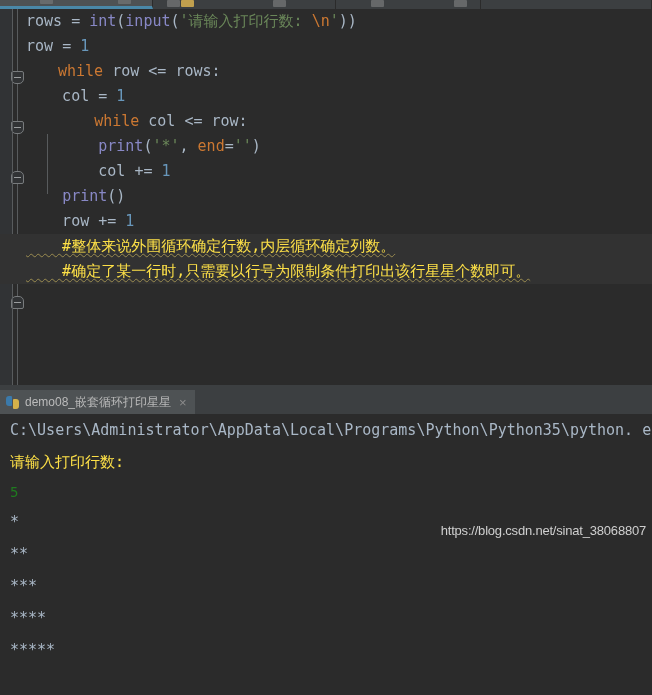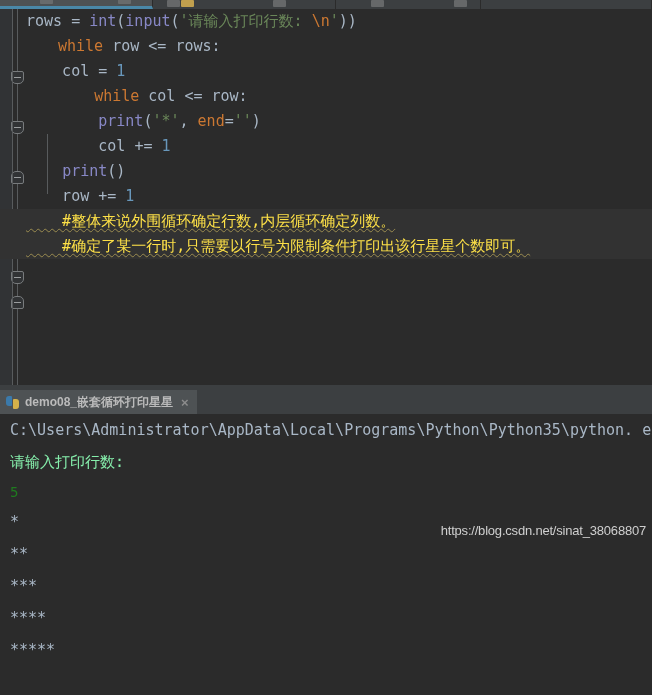--- a/index.html
+++ b/index.html
@@ -161,21 +161,20 @@
   .console-tab {
     display: flex;
     align-items: center;
     gap: 6px;
     padding: 0 8px 0 6px;
     background: #4e5254;
     color: #bbbbbb;
     font-family: "Liberation Sans", sans-serif;
     font-size: 12px;
     cursor: default;
-    font-weight: bold;
   }
   .py-icon {
     position: relative;
     width: 13px; height: 13px;
     flex: 0 0 13px;
   }
   .py-icon .a, .py-icon .b {
     position: absolute;
     width: 6px; height: 10px;
   }
@@ -207,21 +206,21 @@
   .out-line {
     height: 32px;
     line-height: 32px;
     font-size: 15px;
     color: #a9b7c6;
     white-space: pre;
     padding-left: 10px;
     box-sizing: border-box;
   }
   .out-line.path { color: #a9b7c6; }
-  .out-line.prompt { color: #86efac; }
+  .out-line.prompt { color: #fde047; }
   .out-line.echo { color: #1f7a1f; font-size: 14px; height: 28px; line-height: 28px;}
   .out-line.stars { color: #a9b7c6; }
 
   .watermark {
     position: absolute;
     right: 6px;
     bottom: 12px;
     font-family: "Liberation Sans", sans-serif;
     font-size: 13px;
     color: #cfcfcf;
@@ -269,20 +268,21 @@
         <div class="fold-marker end" style="top: 287px;">
           <i></i>
         </div>
       </div>
     <div id="indent-guides">
         <div class="indent-guide" style="left: 12px; top: 0px; height: 376px;"></div>
         <div class="indent-guide" style="left: 47px; top: 125px; height: 60px;"></div>
       </div>
     <div class="code-area" id="code-area">
         <div class="line"><span class="op">rows </span><span class="op">= </span><span class="fn">int</span><span class="op">(</span><span class="fn">input</span><span class="op">(</span><span class="str">'请输入打印行数:</span><span class="str"> </span><span class="esc">\n</span><span class="str">'</span><span class="op">))</span></div>
+        <div class="line"><span class="op">row </span><span class="op">= </span><span class="num">1</span></div>
         <div class="line"><span class="kw">while</span><span class="op"> row &lt;= rows:</span></div>
         <div class="line"><span class="op">    col </span><span class="op">= </span><span class="num">1</span></div>
         <div class="line"><span class="op">    </span><span class="kw">while</span><span class="op"> col &lt;= row:</span></div>
         <div class="line"><span class="op">        </span><span class="fn">print</span><span class="op">(</span><span class="str">'*'</span><span class="op">, </span><span class="kwarg">end</span><span class="op">=</span><span class="str">''</span><span class="op">)</span></div>
         <div class="line"><span class="op">        col </span><span class="op">+= </span><span class="num">1</span></div>
         <div class="line"><span class="op">    </span><span class="fn">print</span><span class="op">()</span></div>
         <div class="line"><span class="op">    row </span><span class="op">+= </span><span class="num">1</span></div>
         <div class="line hl"><span class="cmt squiggle">    #整体来说外围循环确定行数,内层循环确定列数。</span></div>
         <div class="line hl"><span class="cmt squiggle">    #确定了某一行时,只需要以行号为限制条件打印出该行星星个数即可。</span></div>
       </div>

